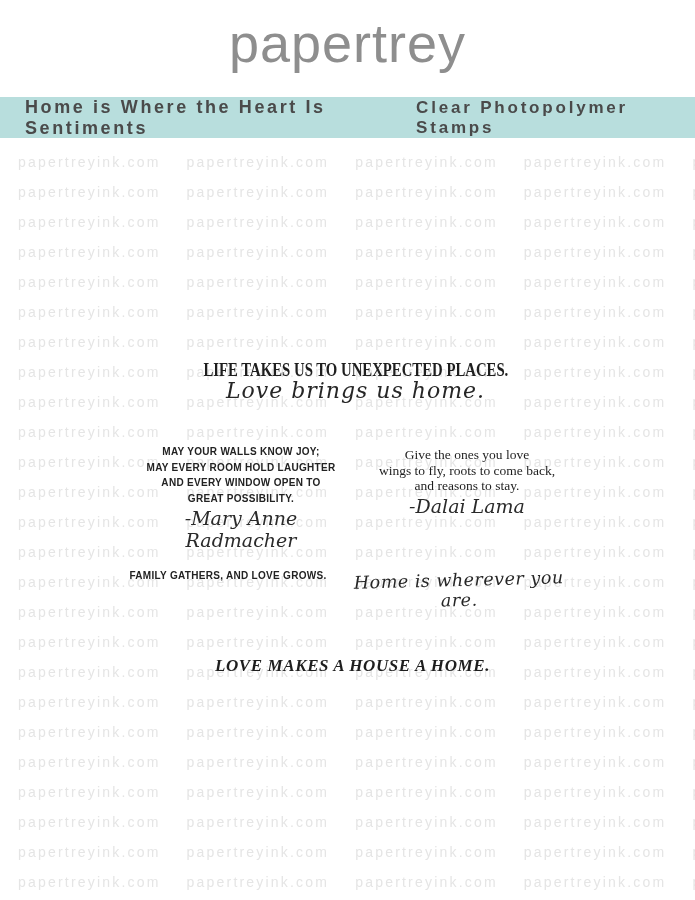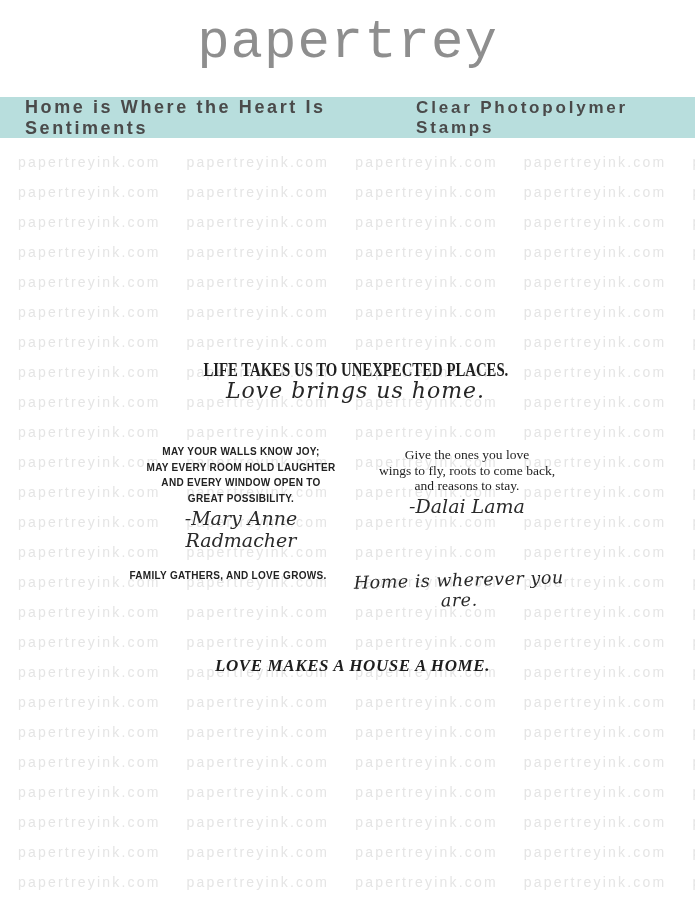--- a/index.html
+++ b/index.html
@@ -10,21 +10,21 @@
     overflow:hidden;
     font-family:"Liberation Sans", sans-serif;
   }
   
   .logo{
     position:absolute;top:8px;left:0;right:0;
     display:flex;justify-content:center;align-items:baseline;gap:16px;
     z-index:5;
   }
   .logo-serif{
-    font-family:Liberation Mono, monospace;
+    font-family:Liberation Sans, sans-serif;
     font-size:54px;font-weight:400;
     color:var(--logo-gray,#8e8e8e);
     letter-spacing:1px;line-height:1.3;
   }
   .logo-script-wrap{position:relative;display:inline-block;}
   .logo-script{
     font-family:"DejaVu Serif", serif;
     font-style:italic;font-size:48px;
     color:var(--logo-gray,#8e8e8e);
     letter-spacing:1px;

